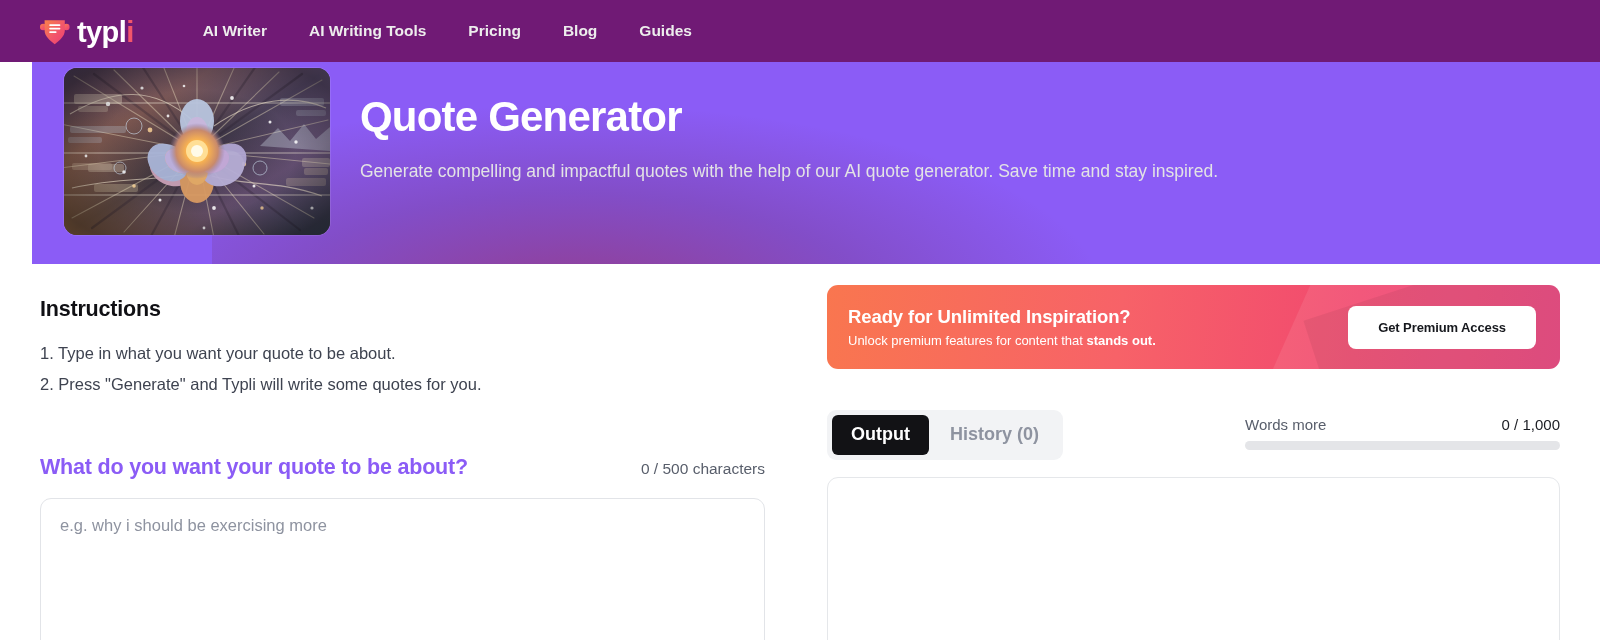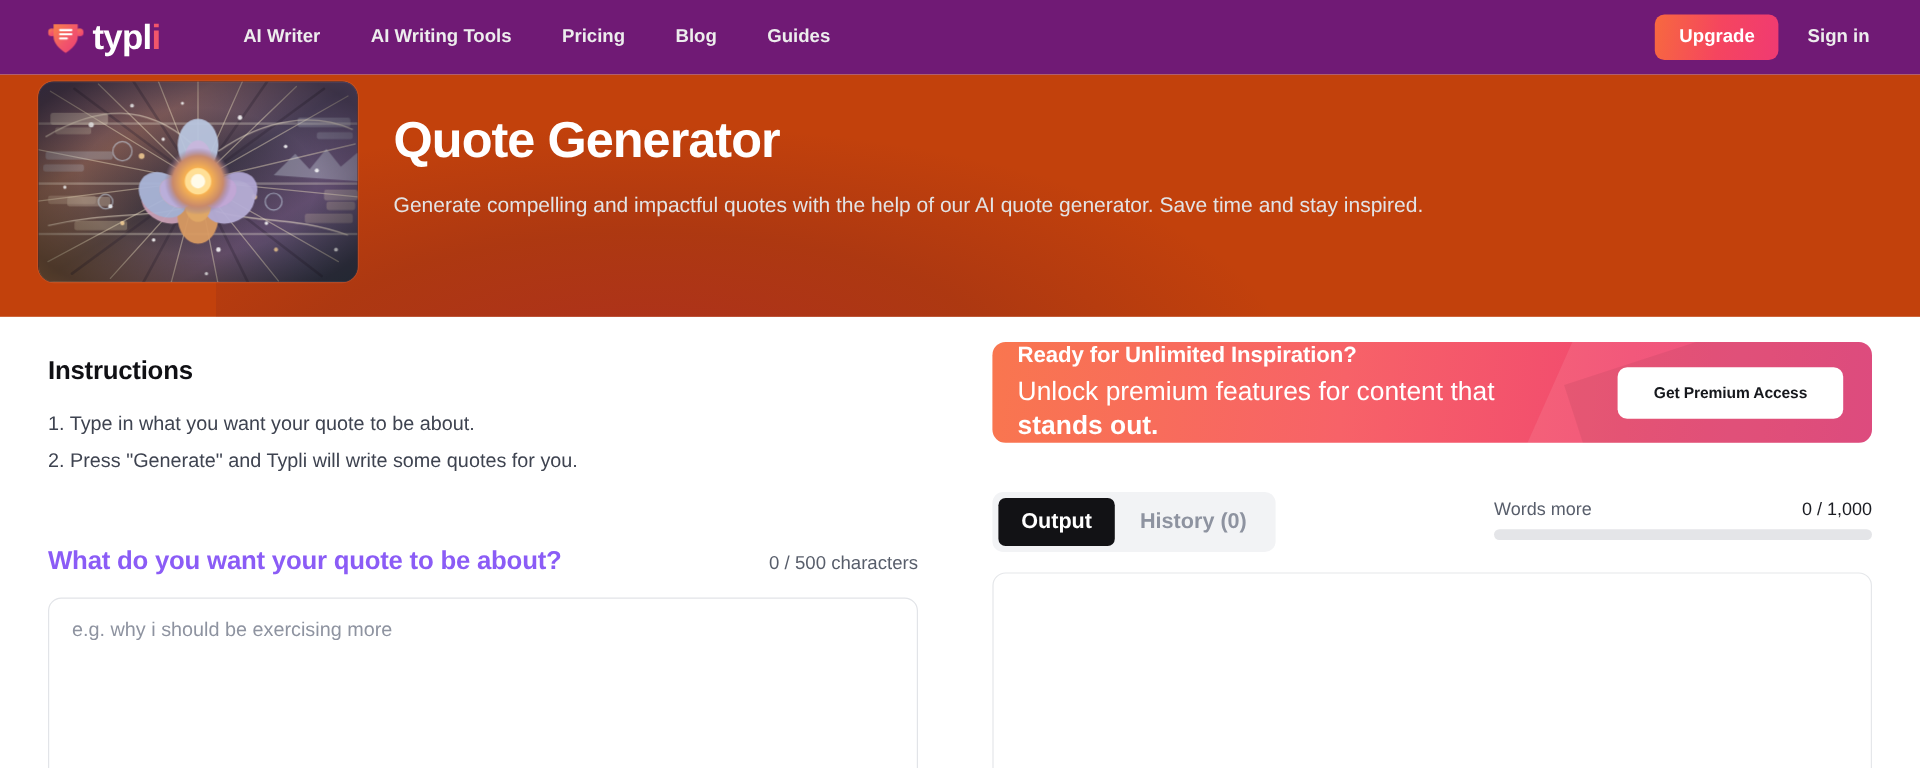--- a/index.html
+++ b/index.html
@@ -77,22 +77,23 @@
     font-weight: 600;
     text-decoration: none;
     padding: 8px 14px;
     white-space: nowrap;
   }
 
   
   .hero {
     position: relative;
     height: 202px;
-    background: #c2410c;
+    background: #8b5cf6;
     overflow: hidden;
+    margin-left: 32px;
   }
   .hero-glow {
     position: absolute;
     left: 180px; top: 40px;
     width: 900px; height: 330px;
     background: radial-gradient(ellipse at 40% 60%, rgba(154,32,46,0.50) 0%, rgba(100,25,35,0.22) 38%, rgba(25,25,27,0) 70%);
     pointer-events: none;
   }
   .hero-inner {
     position: relative;
@@ -221,21 +222,21 @@
   .promo-copy { position: relative; z-index: 2; max-width: 420px; }
   .promo-title {
     color: #fff;
     font-size: 18.5px;
     font-weight: 700;
     letter-spacing: -0.1px;
     line-height: 1.35;
   }
   .promo-sub {
     color: #fff;
-    font-size: 22px;
+    font-size: 13px;
     font-weight: 400;
     line-height: 1.35;
     margin-top: 2px;
   }
   .promo-sub b { font-weight: 700; }
   .btn-premium {
     position: relative;
     z-index: 2;
     margin-left: auto;
     background: #ffffff;
@@ -336,24 +337,20 @@
   </a>
 
   <nav class="mainnav">
     <a href="#">AI Writer</a>
     <a href="#">AI Writing Tools</a>
     <a href="#">Pricing</a>
     <a href="#">Blog</a>
     <a href="#">Guides</a>
   </nav>
 
-  <div class="topbar-right">
-    <button class="btn-upgrade">Upgrade</button>
-    <a class="btn-signin" href="#">Sign in</a>
-  </div>
 </header>
 
 <section class="hero">
   <div class="hero-glow"></div>
 
   <div class="hero-inner">
     <div class="hero-thumb">
       <svg viewBox="0 0 266 167" preserveAspectRatio="none" xmlns="http://www.w3.org/2000/svg" aria-hidden="true">
         <defs>
           <radialGradient id="core" cx="50%" cy="50%" r="50%">

